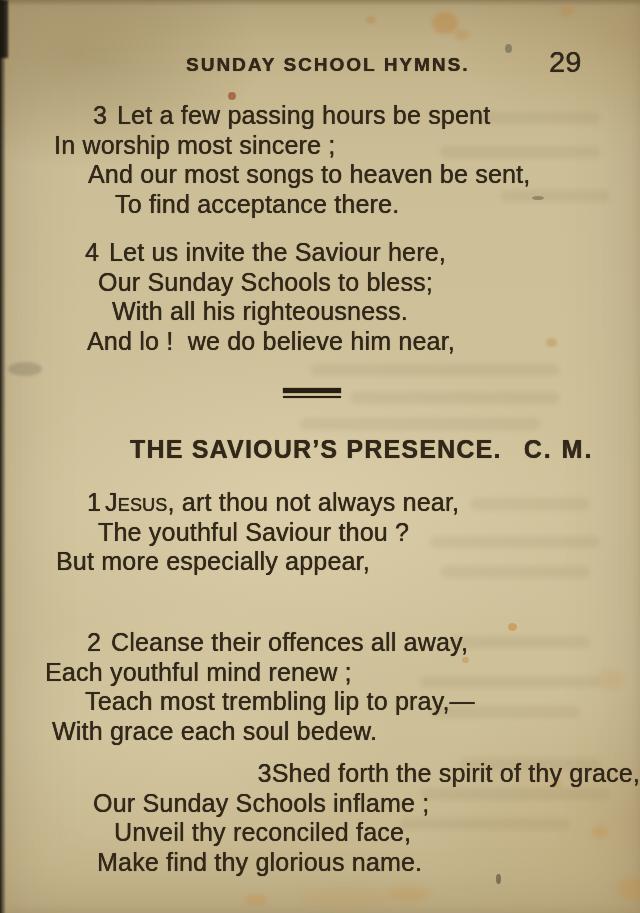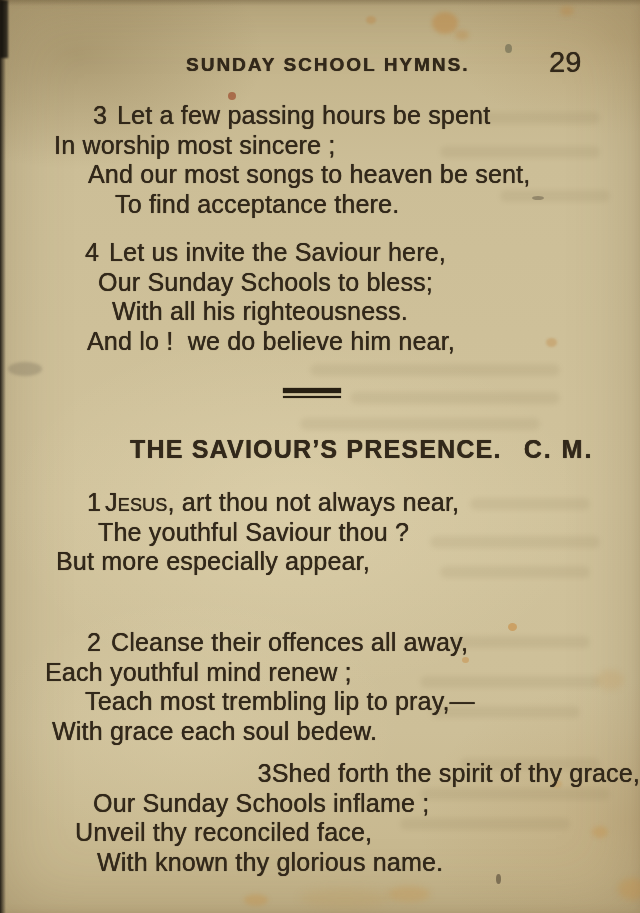--- a/index.html
+++ b/index.html
@@ -115,17 +115,17 @@
   <div class="stanza" style="top:628px;">
     <div class="line txt" style="padding-left:87px;"><span class="num">2</span><span>Cleanse their offences all away,</span></div>
     <div class="line txt" style="padding-left:45px;">Each youthful mind renew ;</div>
     <div class="line txt" style="padding-left:85px;">Teach most trembling lip to pray,—</div>
     <div class="line txt" style="padding-left:52px;">With grace each soul bedew.</div>
   </div>
 
   <div class="stanza" style="top:759px;">
     <div class="line txt" style="padding-left:72px;text-align:right;"><span class="num" style="width:28px;">3</span><span>Shed forth the spirit of thy grace,</span></div>
     <div class="line txt" style="padding-left:93px;">Our Sunday Schools inflame ;</div>
-    <div class="line txt" style="padding-left:75px;">Unveil thy reconciled face,</div>
-    <div class="line txt" style="padding-left:97px;">With known thy glorious name.</div>
+    <div class="line txt" style="padding-left:75px;margin-left:39px;">Unveil thy reconciled face,</div>
+    <div class="line txt" style="padding-left:97px;">Make find thy glorious name.</div>
   </div>
 
 </div>
 
 </body></html>

